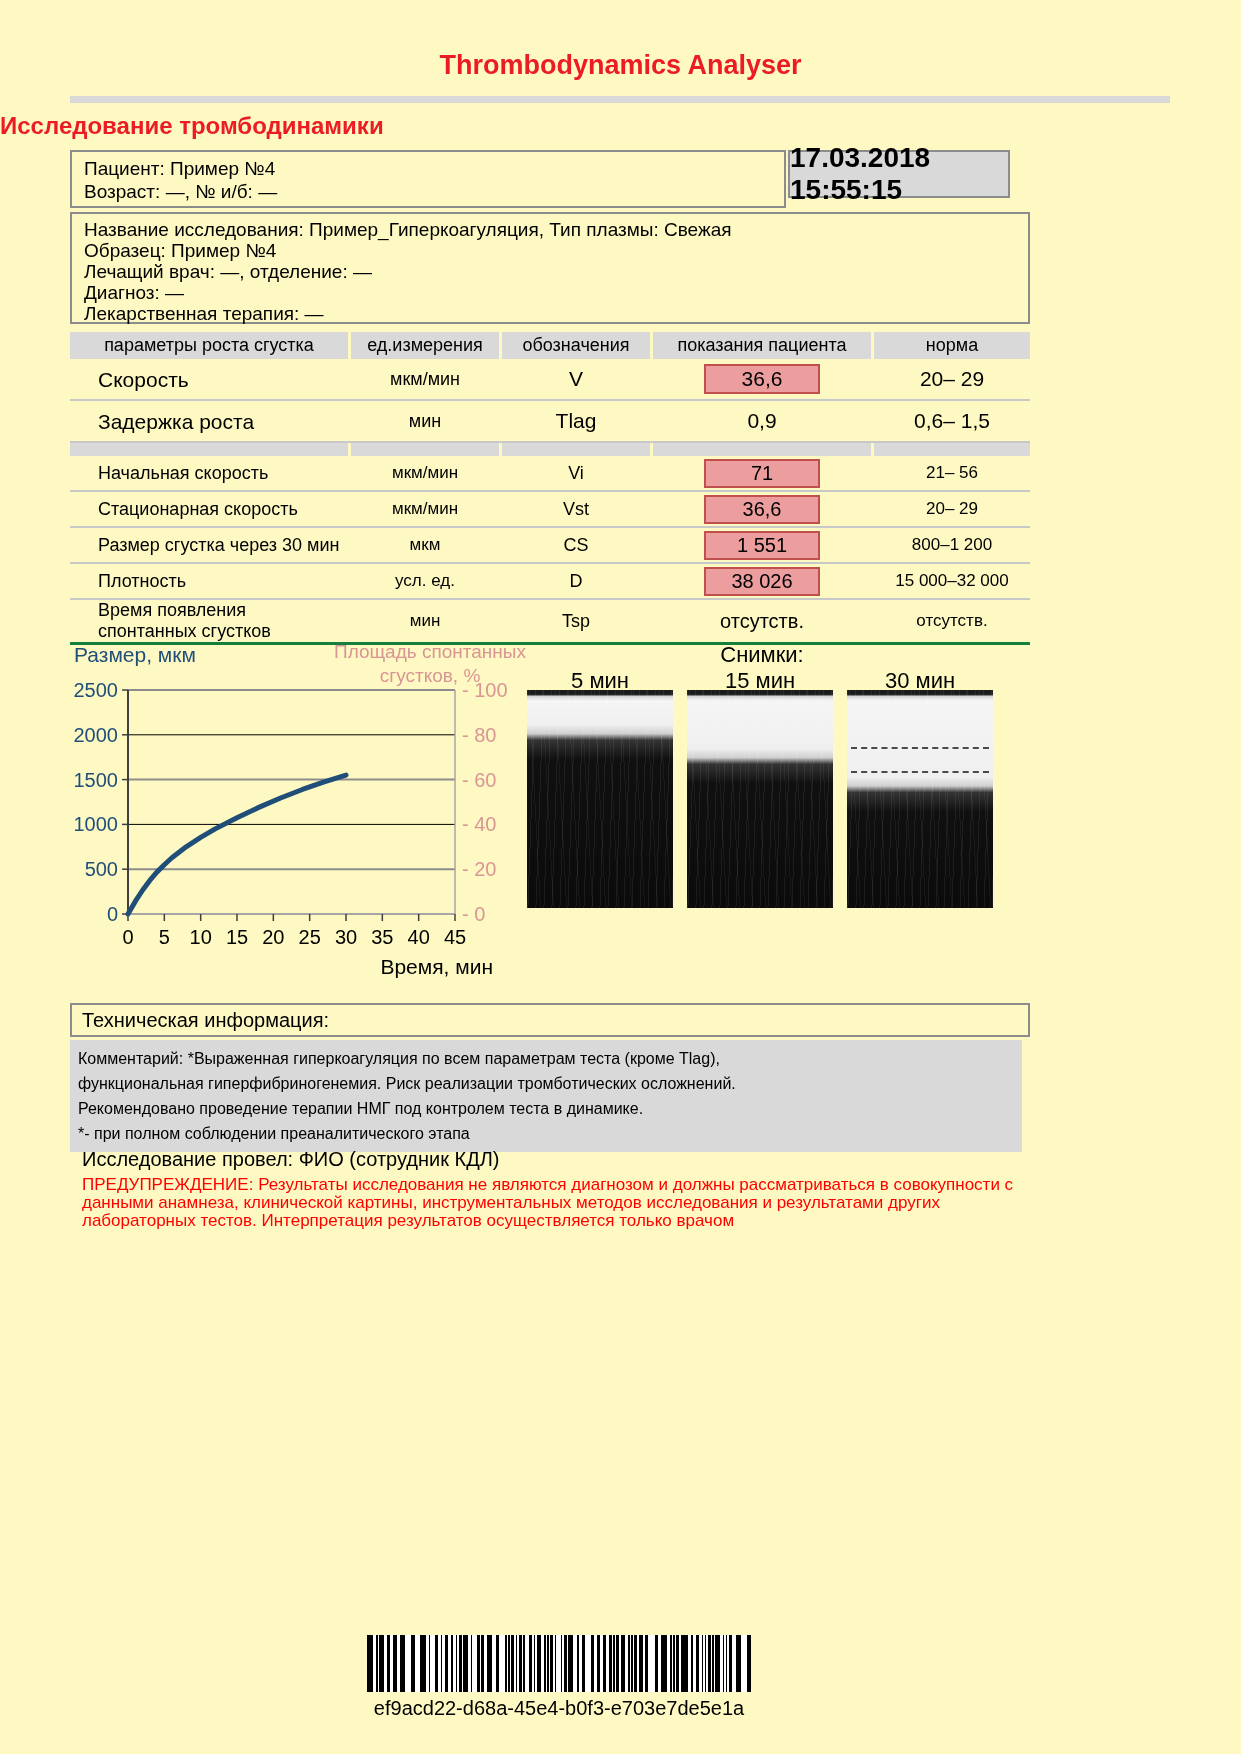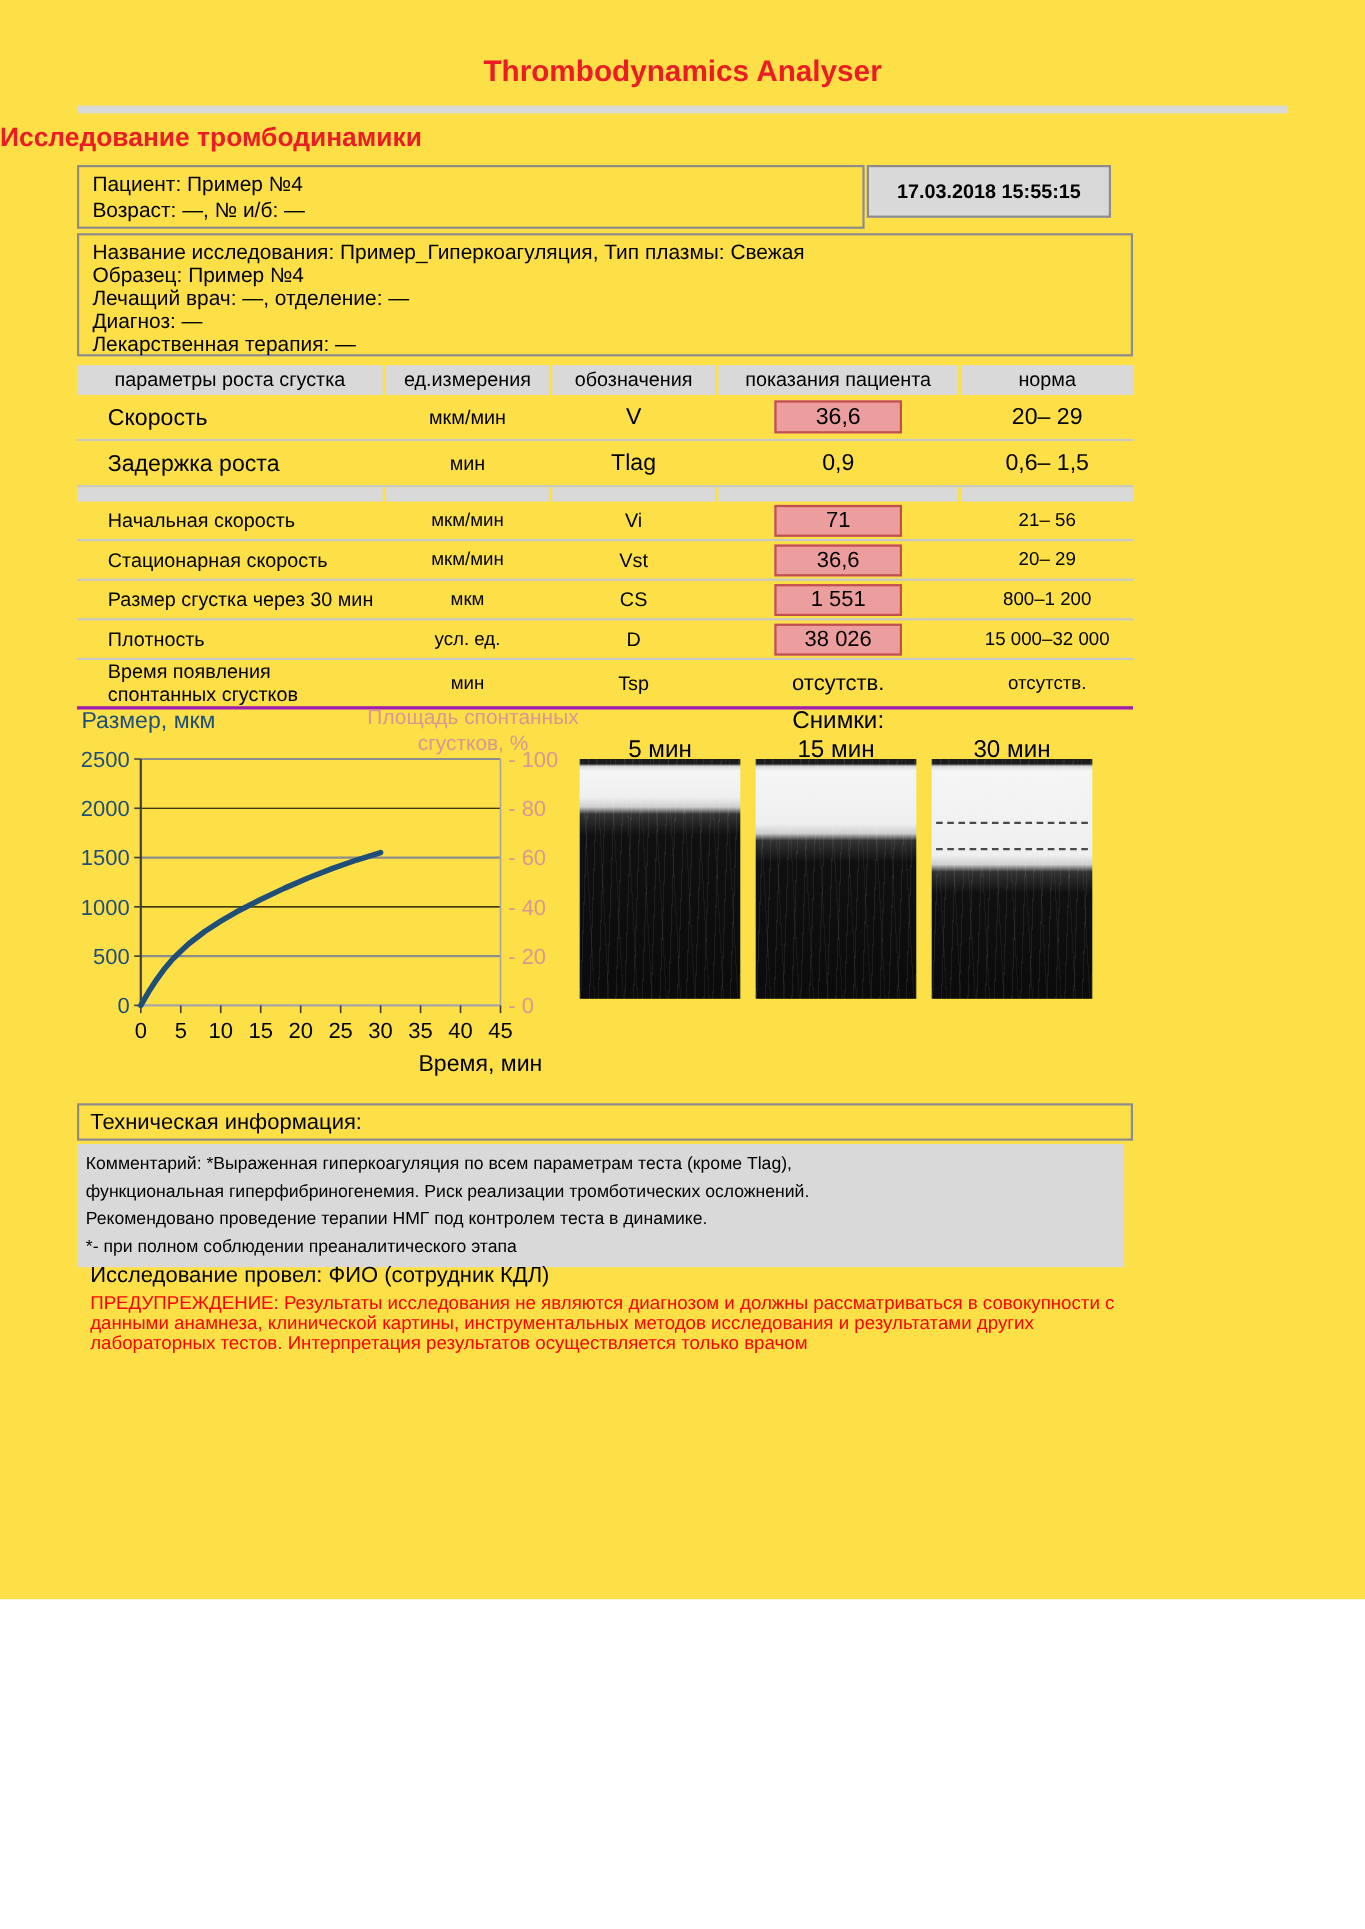--- a/index.html
+++ b/index.html
@@ -1,36 +1,36 @@
 <!DOCTYPE html>
 <html><head>
 <meta charset="utf-8">
 <style>
   html,body{margin:0;padding:0;background:#fff;}
-  .page{position:relative;width:1241px;height:1454px;background:#fde047;overflow:hidden;
+  .page{position:relative;width:1241px;height:1754px;background:#fef9c3;overflow:hidden;
         font-family:"Liberation Sans",sans-serif;color:#000;}
   .app-title{position:absolute;top:50px;left:0;width:1241px;text-align:center;
              font-size:27px;font-weight:bold;color:#EC1C24;}
   .title-divider{position:absolute;top:96px;left:70px;width:1100px;height:7px;background:#D9D9D9;}
   .report-title{position:absolute;top:112px;left:0;width:1241px;
                 font-size:24px;font-weight:bold;color:#EC1C24;}
   .patient-box{position:absolute;top:150px;left:70px;width:688px;height:44px;
                border:2px solid #8c8c8c;padding:5px 12px;font-size:19px;line-height:23px;}
   .date-box{position:absolute;top:150px;left:788px;width:218px;height:44px;border:2px solid #8c8c8c;
             background:#D9D9D9;display:flex;align-items:center;justify-content:center;
-            font-size:18px;font-weight:bold;}
+            font-size:28px;font-weight:bold;}
   .study-box{position:absolute;top:212px;left:70px;width:932px;height:98px;
              border:2px solid #8c8c8c;padding:5px 12px;font-size:19px;line-height:21px;}
   
   .results{position:absolute;top:332px;left:70px;width:960px;}
   .t-head,.t-row,.t-sep{display:grid;grid-template-columns:278px 148px 148px 218px 156px;column-gap:3px;}
   .t-head>div{background:#D9D9D9;font-size:18px;text-align:center;line-height:27px;height:27px;}
   .t-row{align-items:center;border-bottom:2px solid #c8c8c8;min-height:34px;}
   .t-row.emph{min-height:40px;}
-  .t-row:last-child{border-bottom:3px solid #a21caf;}
+  .t-row:last-child{border-bottom:3px solid #15803d;}
   .t-cell{text-align:center;font-size:18px;}
   .c-param{text-align:left;padding-left:28px;font-size:18px;line-height:21px;}
   .emph .c-param{font-size:21px;}
   .c-unit{font-size:17px;}
   .emph .c-unit{font-size:18px;}
   .emph .c-symbol{font-size:21px;}
   .c-value{font-size:20px;}
   .emph .c-value{font-size:21px;}
   .c-norm{font-size:17px;}
   .emph .c-norm{font-size:21px;}

